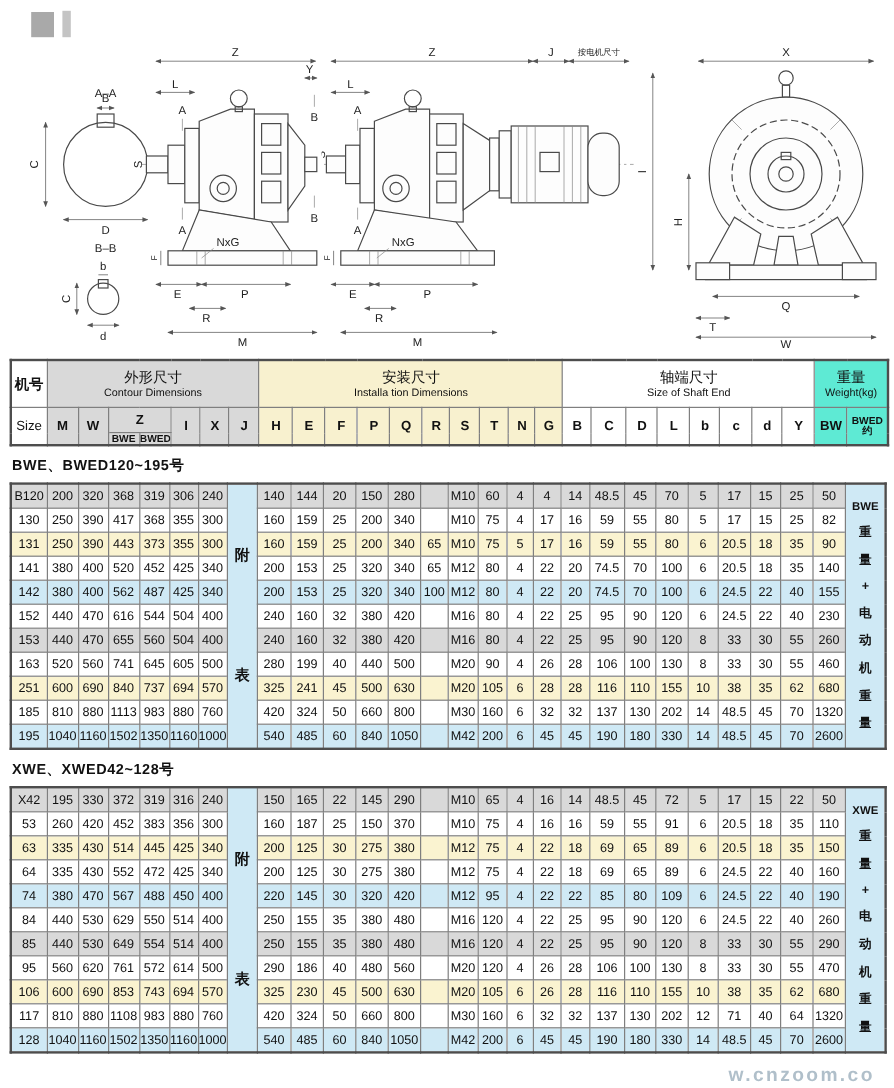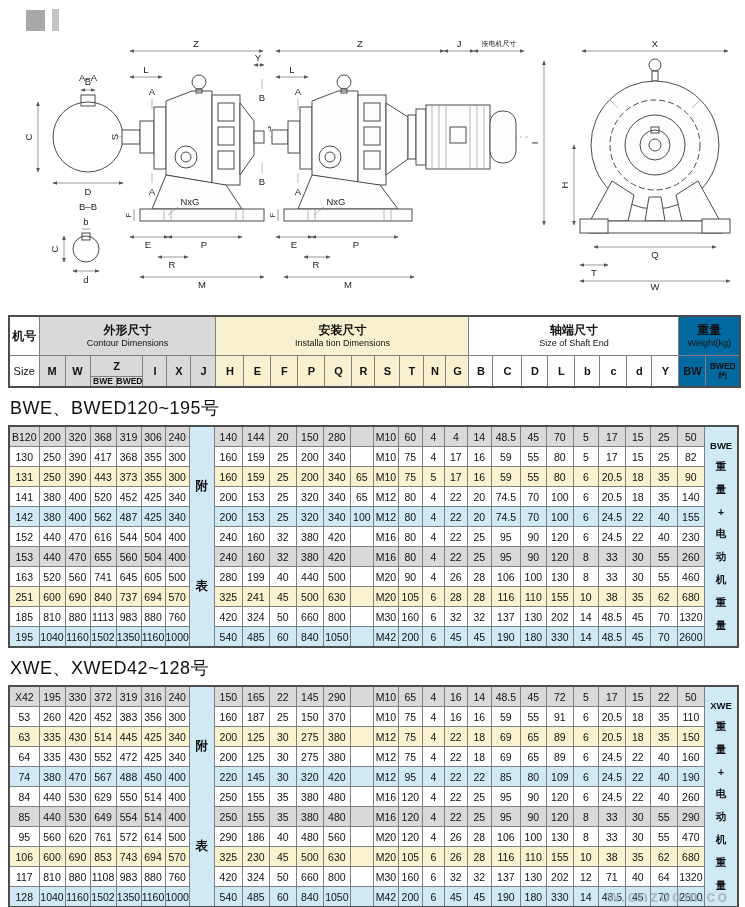--- a/index.html
+++ b/index.html
@@ -25,37 +25,37 @@
 
   
   table{border-collapse:collapse;table-layout:fixed;margin-left:8px;
         border:2px solid #4d4d4d;}
   th,td{border:1px solid #7f7f7f;text-align:center;vertical-align:middle;
         padding:0;overflow:hidden;white-space:nowrap;}
   td{font-size:10.5px;height:19px;}
   .hcn{font-size:12px;font-weight:bold;background:#fff;height:38px;}
   .hen{font-size:11px;background:#fff;font-weight:normal;}
   .ghead{height:38px;}
-  .gcn{font-size:12px;font-weight:bold;line-height:15px;}
+  .gcn{font-size:12px;font-weight:normal;line-height:15px;}
   .gen{font-size:9px;font-weight:normal;line-height:11px;}
   .colh{font-size:11px;font-weight:bold;height:20px;}
   .smh{font-size:8.5px;font-weight:bold;line-height:9px;}
   .bg-gray{background:#d9d9d9;} .bg-cream{background:#f8f1cf;}
-  .bg-white{background:#fff;}  .bg-blue{background:#0369a1;}
+  .bg-white{background:#fff;}  .bg-blue{background:#5eead4;}
   .c-gray td{background:#d9d9d9;} .c-white td{background:#fff;}
   .c-yellow td{background:#faf3d0;} .c-blue td{background:#cfe9f5;}
   td.strip{background:#cfe9f5;}
   .vnote{display:flex;flex-direction:column;justify-content:space-around;
          align-items:center;height:200px;font-size:12.5px;font-weight:bold;}
   .vweight{display:flex;flex-direction:column;justify-content:space-evenly;
          align-items:center;height:212px;font-size:10.5px;font-weight:bold;}
   .vweight .wp{font-size:9.5px;}
 
-  h2.sec{font-size:18px;font-weight:normal;margin:8px 0 5px 10px;letter-spacing:.5px;}
-  #hdr-table{margin-top:24px;}
+  h2.sec{font-size:12px;font-weight:bold;margin:8px 0 5px 10px;letter-spacing:.5px;}
+  #hdr-table{margin-top:8px;}
 
   .wm{position:absolute;right:16px;bottom:1px;font-size:16px;font-weight:bold;
       color:#a3b5c1;letter-spacing:2px;opacity:.85;}
 </style>
 </head>
 <body>
 
 <div class="titlebar">
   <span class="tblock"></span>
   <span class="tbar"></span>

